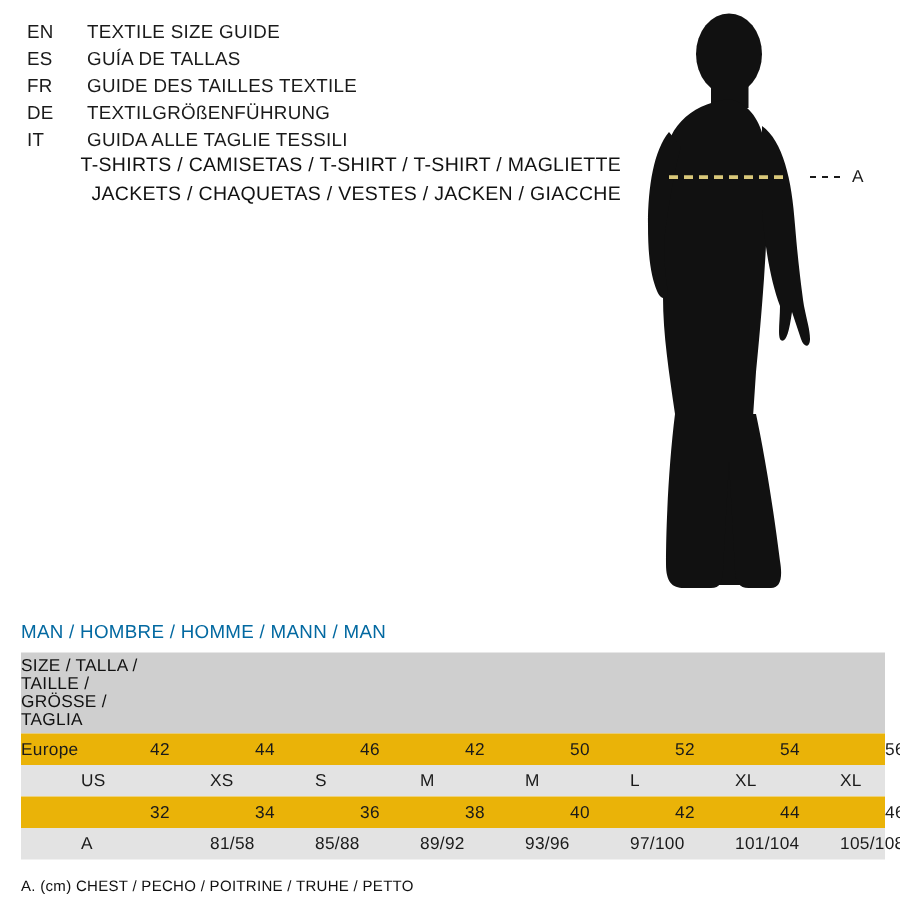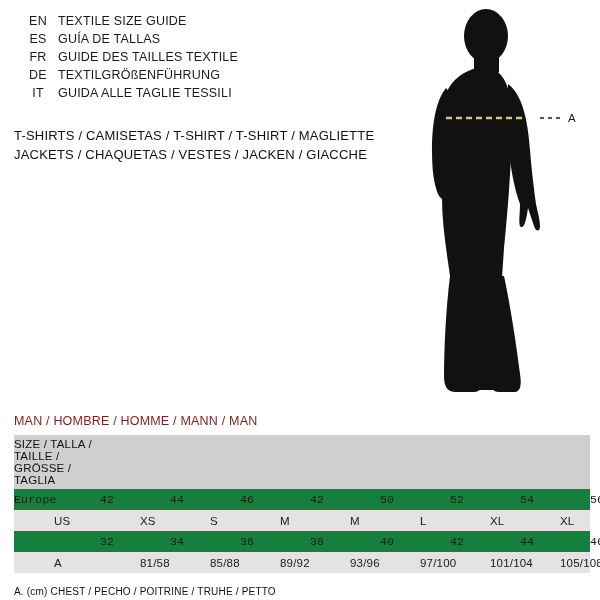--- a/index.html
+++ b/index.html
@@ -27,38 +27,38 @@
     left: 18px;
     top: 14px;
     width: 380px;
   }
   .lang-row {
     display: flex;
     align-items: baseline;
     height: 18px;
     font-size: 12.5px;
     letter-spacing: 0.2px;
-    text-align: center;
   }
   .lang-code {
     width: 40px;
     flex: 0 0 40px;
     color: #1a1a1a;
   }
   .lang-text {
     color: #1a1a1a;
     white-space: nowrap;
   }
 
   
   .category-block {
     position: absolute;
     left: 14px;
-    top: 126px;
+    top: 100px;
     width: 400px;
+    text-align: right;
   }
   .category-line {
     font-size: 13px;
     letter-spacing: 0.2px;
     line-height: 19px;
     color: #111;
   }
 
   
   .figure-wrap {
@@ -80,21 +80,21 @@
   
   .table-section {
     position: absolute;
     left: 14px;
     top: 414px;
     width: 572px;
   }
   .gender-title {
     font-size: 12.5px;
     letter-spacing: 0.2px;
-    color: #7f1d1d;
+    color: #0369a1;
     margin-bottom: 7px;
   }
   table.size-table {
     border-collapse: collapse;
     width: 572px;
     font-size: 11.5px;
     table-layout: fixed;
   }
   table.size-table td {
     padding: 3px 0 3px 0;
@@ -108,22 +108,21 @@
   }
   tr.header-row td {
     font-size: 11.5px;
     color: #111;
   }
   tr.shade td {
     background: #e3e3e3;
     padding-left: 40px;
   }
   tr.plain td {
-    background: #15803d;
-    font-family: Liberation Mono, monospace;
+    background: #eab308;
   }
   td.c0 { width: 86px; padding-left: 3px; }
   td.c1 { width: 70px; }
   td.c2 { width: 70px; }
   td.c3 { width: 70px; }
   td.c4 { width: 70px; }
   td.c5 { width: 70px; }
   td.c6 { width: 70px; }
   td.c7 { width: 70px; }
   .footnote {

